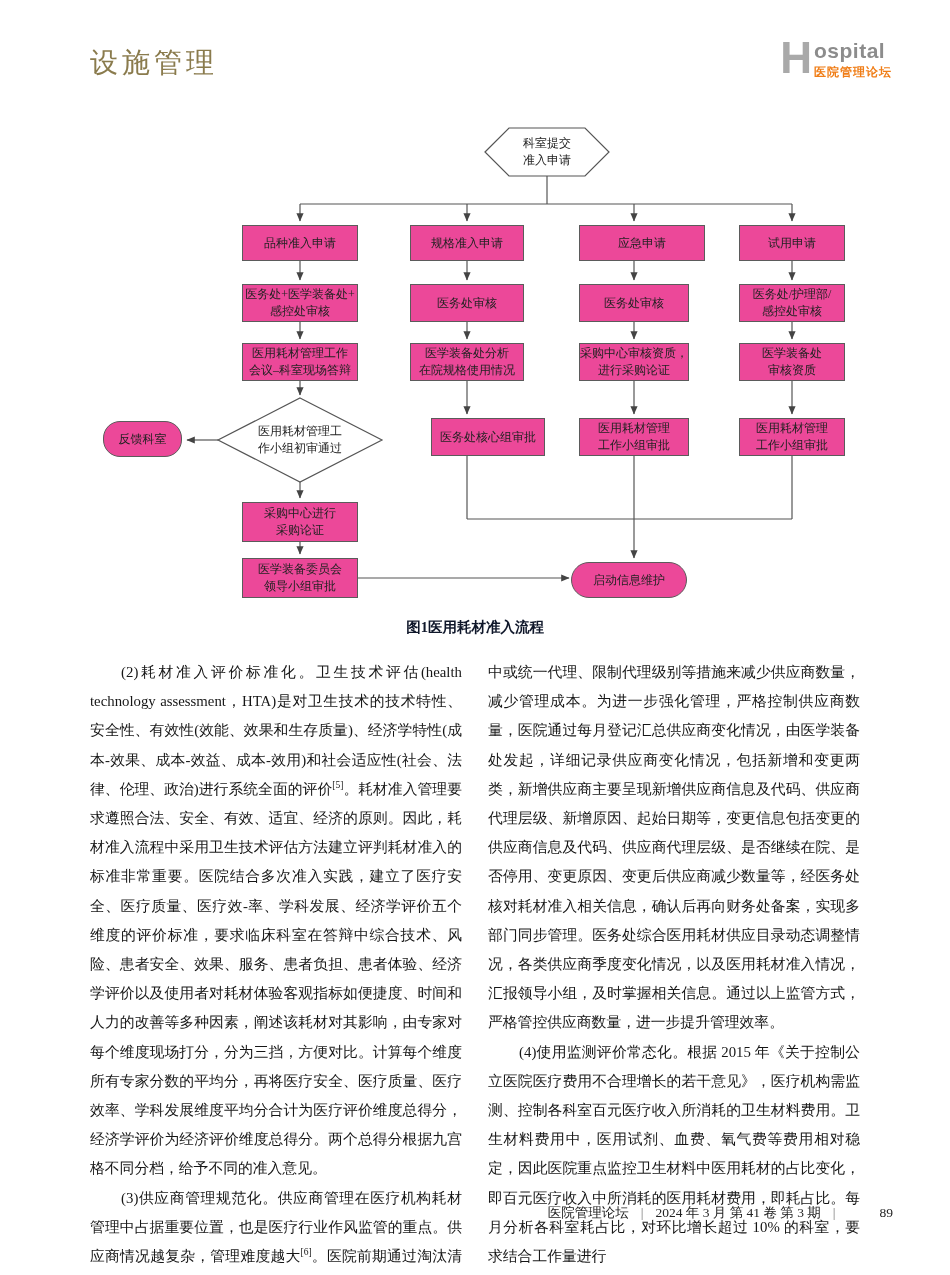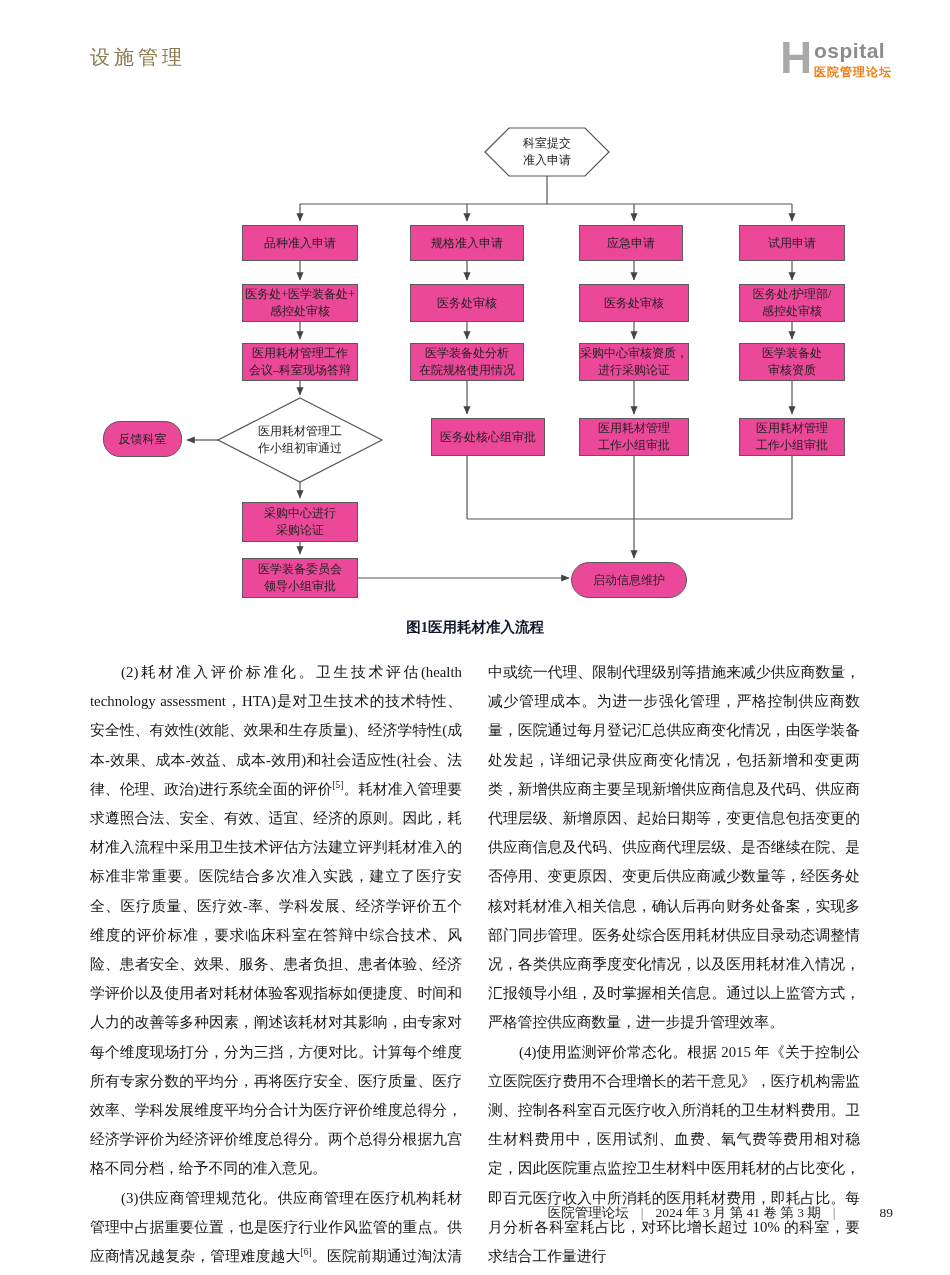--- a/index.html
+++ b/index.html
@@ -1,20 +1,20 @@
 <!DOCTYPE html>
 <html><head>
 <meta charset="utf-8">
 <style>
   html,body{margin:0;padding:0;background:#ffffff;}
   .page{position:relative;width:950px;height:1275px;background:#fff;overflow:hidden;
         font-family:"Liberation Serif", serif;color:#111;}
 
   
-  .section-title{position:absolute;left:90px;top:44px;font-size:20px;letter-spacing:4px;
+  .section-title{position:absolute;left:90px;top:44px;font-size:28px;letter-spacing:4px;
                  color:#8a7b4d;font-family:"Liberation Serif", serif;}
   .logo{position:absolute;right:58px;top:38px;display:flex;align-items:flex-start;
         font-family:"Liberation Sans", sans-serif;line-height:1;}
   .logo-h{font-size:44px;font-weight:bold;color:#a9a9a9;line-height:0.9;}
   .logo-right{display:flex;flex-direction:column;margin-left:2px;margin-top:2px;}
   .logo-word{font-size:21px;font-weight:bold;color:#8c8c8c;letter-spacing:0.5px;}
   .logo-cn{font-size:12px;font-weight:bold;color:#f07d16;margin-top:5px;letter-spacing:1px;}
 
   
   .chart-svg{position:absolute;left:0;top:0;width:950px;height:1275px;pointer-events:none;}
@@ -22,21 +22,21 @@
         text-align:center;font-size:12px;line-height:17px;color:#222;
         white-space:pre-line;box-sizing:border-box;background:#ec4899;}
   .box{border:1px solid #5b5b5b;}
   .plain{background:transparent;}
   .rounded{border:1px solid #5b5b5b;border-radius:17px;}
   .stadium{border:1px solid #5b5b5b;border-radius:18px;}
 
   .n-start{left:487px;top:128px;width:120px;height:48px;background:transparent;}
   .n-r1c1{left:242px;top:225px;width:116px;height:36px;}
   .n-r1c2{left:410px;top:225px;width:114px;height:36px;}
-  .n-r1c3{left:579px;top:225px;width:104px;height:36px;}
+  .n-r1c3{left:579px;top:225px;width:126px;height:36px;}
   .n-r1c4{left:739px;top:225px;width:106px;height:36px;}
   .n-r2c1{left:242px;top:284px;width:116px;height:38px;}
   .n-r2c2{left:410px;top:284px;width:114px;height:38px;}
   .n-r2c3{left:579px;top:284px;width:110px;height:38px;}
   .n-r2c4{left:739px;top:284px;width:106px;height:38px;}
   .n-r3c1{left:242px;top:343px;width:116px;height:38px;}
   .n-r3c2{left:410px;top:343px;width:114px;height:38px;}
   .n-r3c3{left:579px;top:343px;width:110px;height:38px;}
   .n-r3c4{left:739px;top:343px;width:106px;height:38px;}
   .n-decision{left:222px;top:400px;width:156px;height:80px;background:transparent;}

